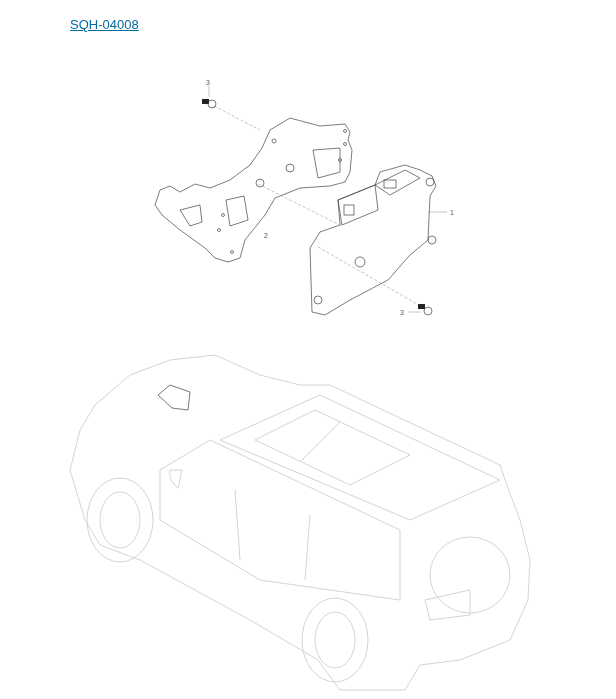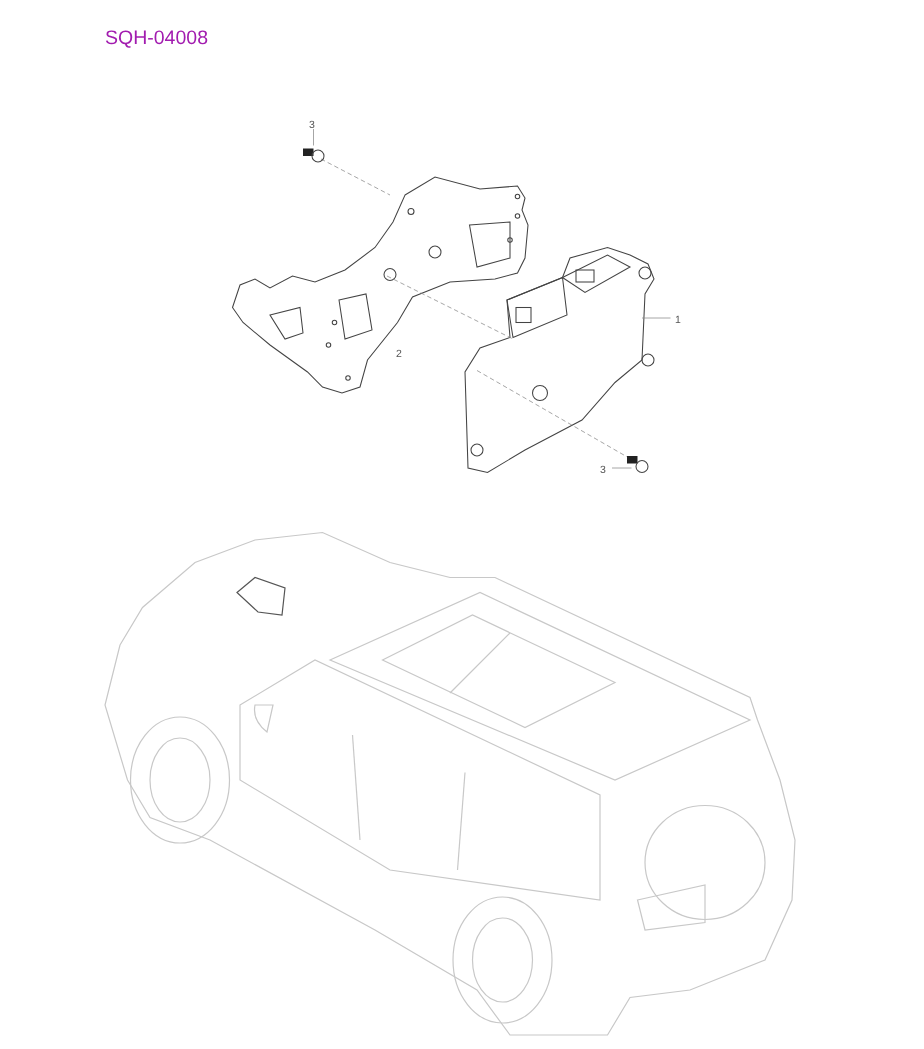--- a/index.html
+++ b/index.html
@@ -1,17 +1,17 @@
 <!DOCTYPE html>
 <html><head>
 <meta charset="utf-8">
 <style>
   html,body{margin:0;padding:0;background:#fff;}
   body{width:616px;height:699px;position:relative;overflow:hidden;font-family:"Liberation Sans",sans-serif;}
-  .title{position:absolute;left:70px;top:17px;font-size:13px;color:#a21caf;}
+  .title{position:absolute;left:70px;top:17px;font-size:13px;color:#0369a1;text-decoration:underline;}
   svg{position:absolute;left:0;top:0;}
   .callout{font-family:"Liberation Sans",sans-serif;font-size:7px;fill:#555;}
 </style>
 </head>
 <body>
 
 <div class="title">SQH-04008</div>
 
 <svg width="616" height="699" viewBox="0 0 616 699">
   <g fill="none" stroke="#444" stroke-width="0.7">

